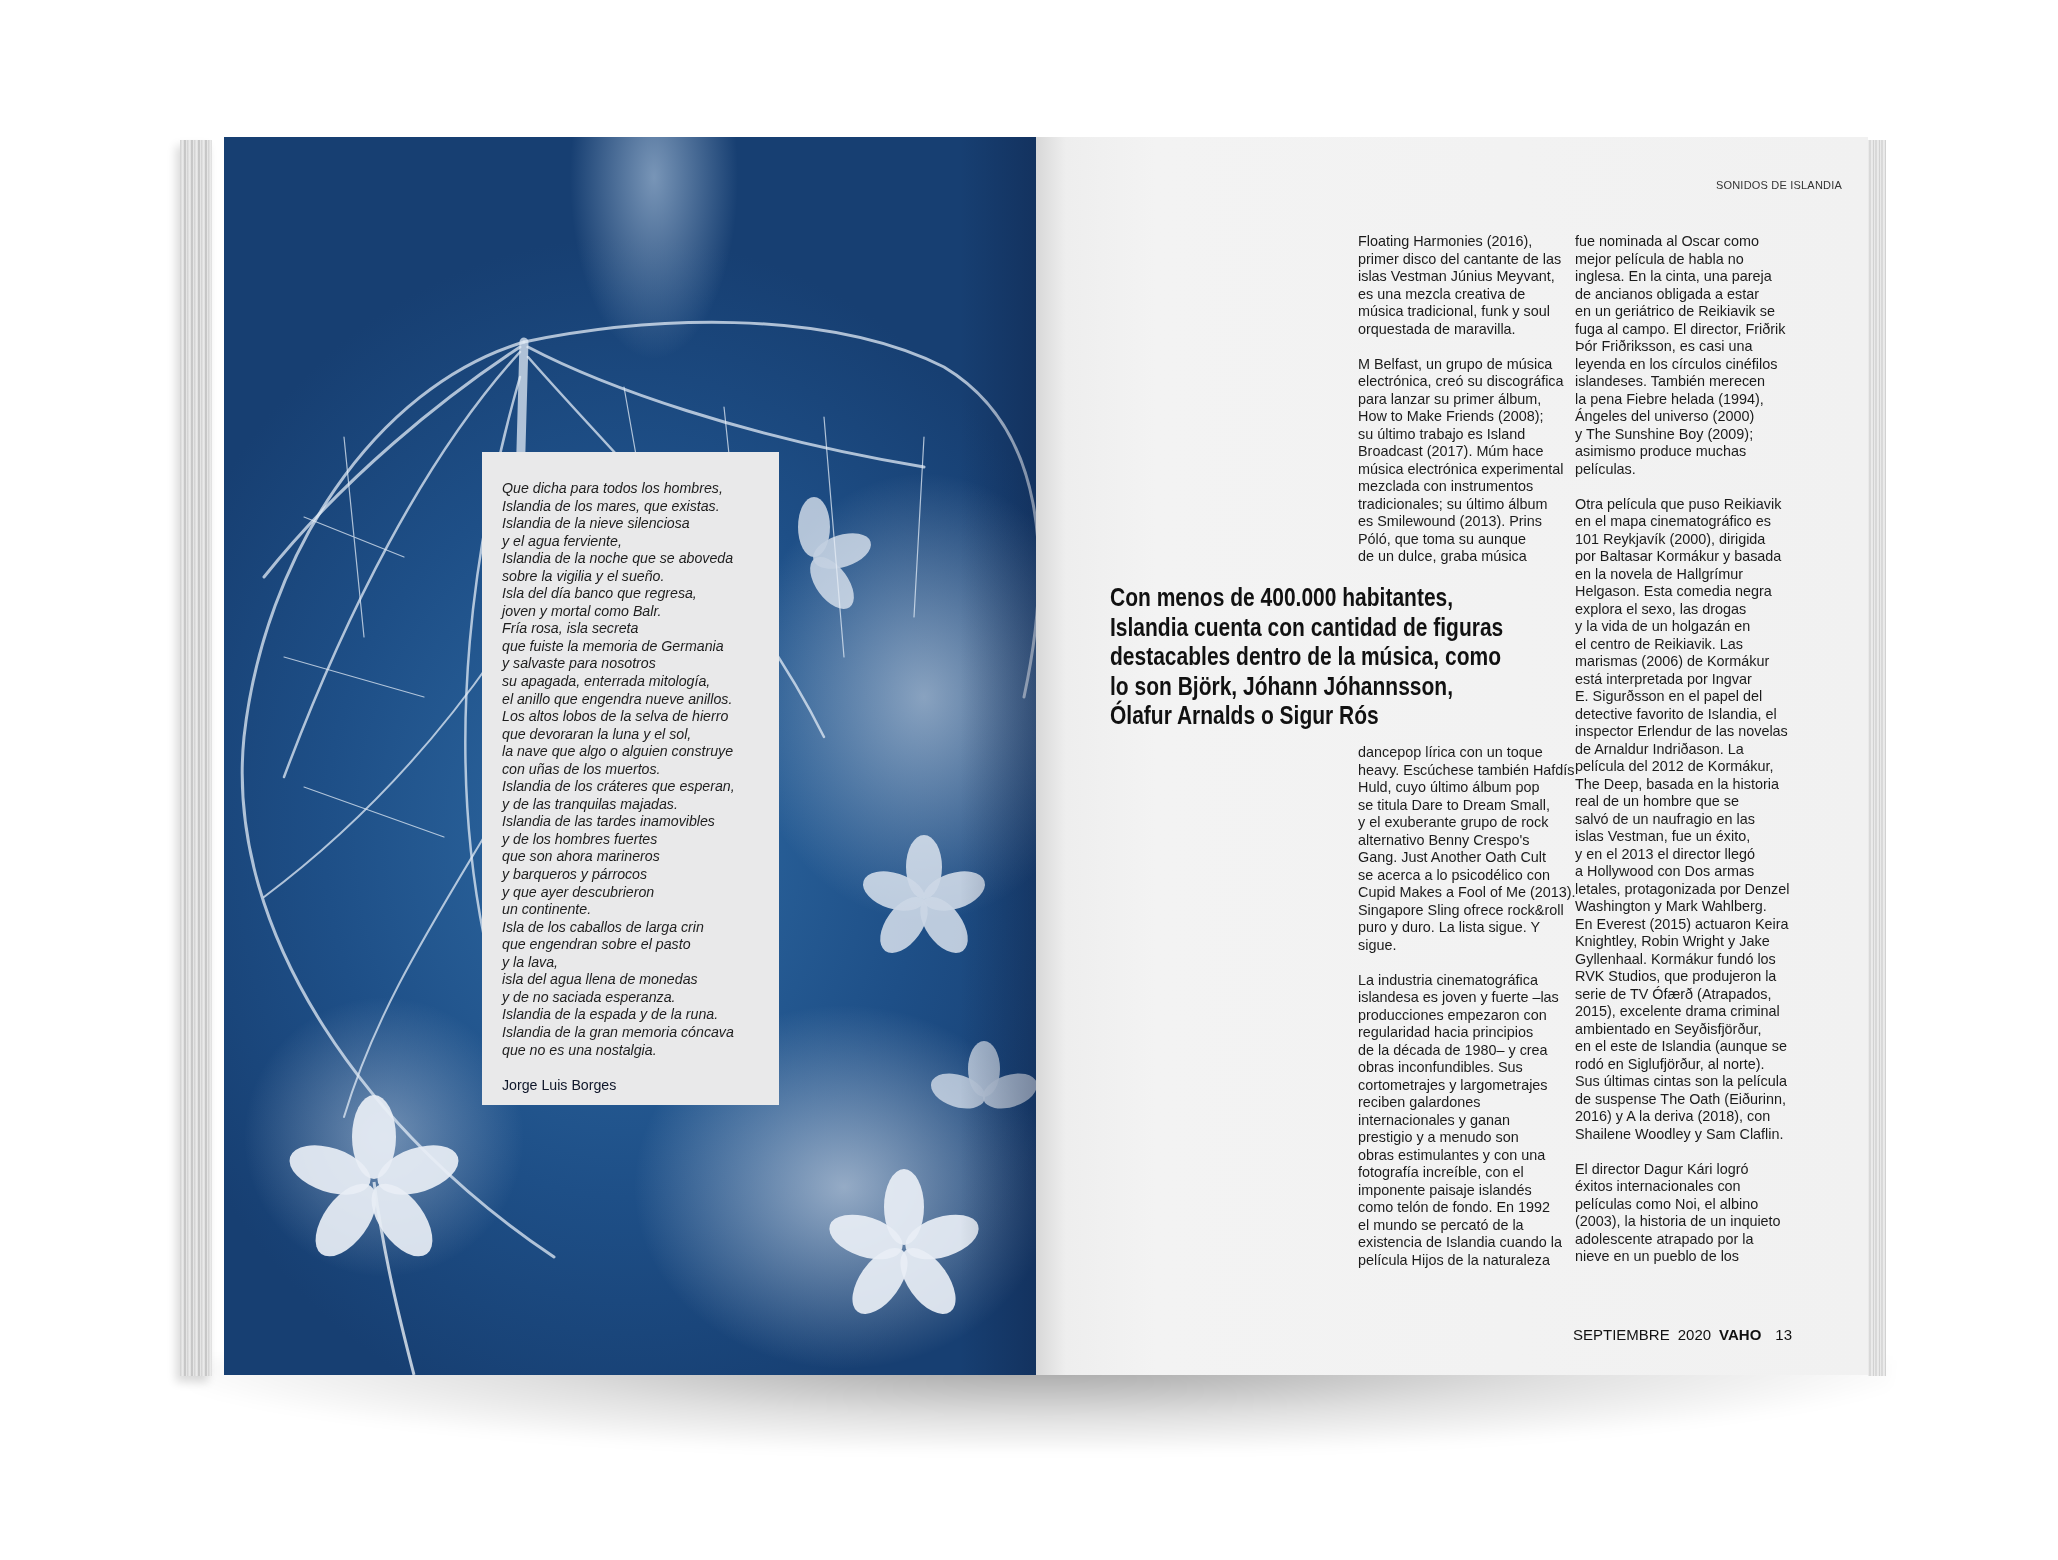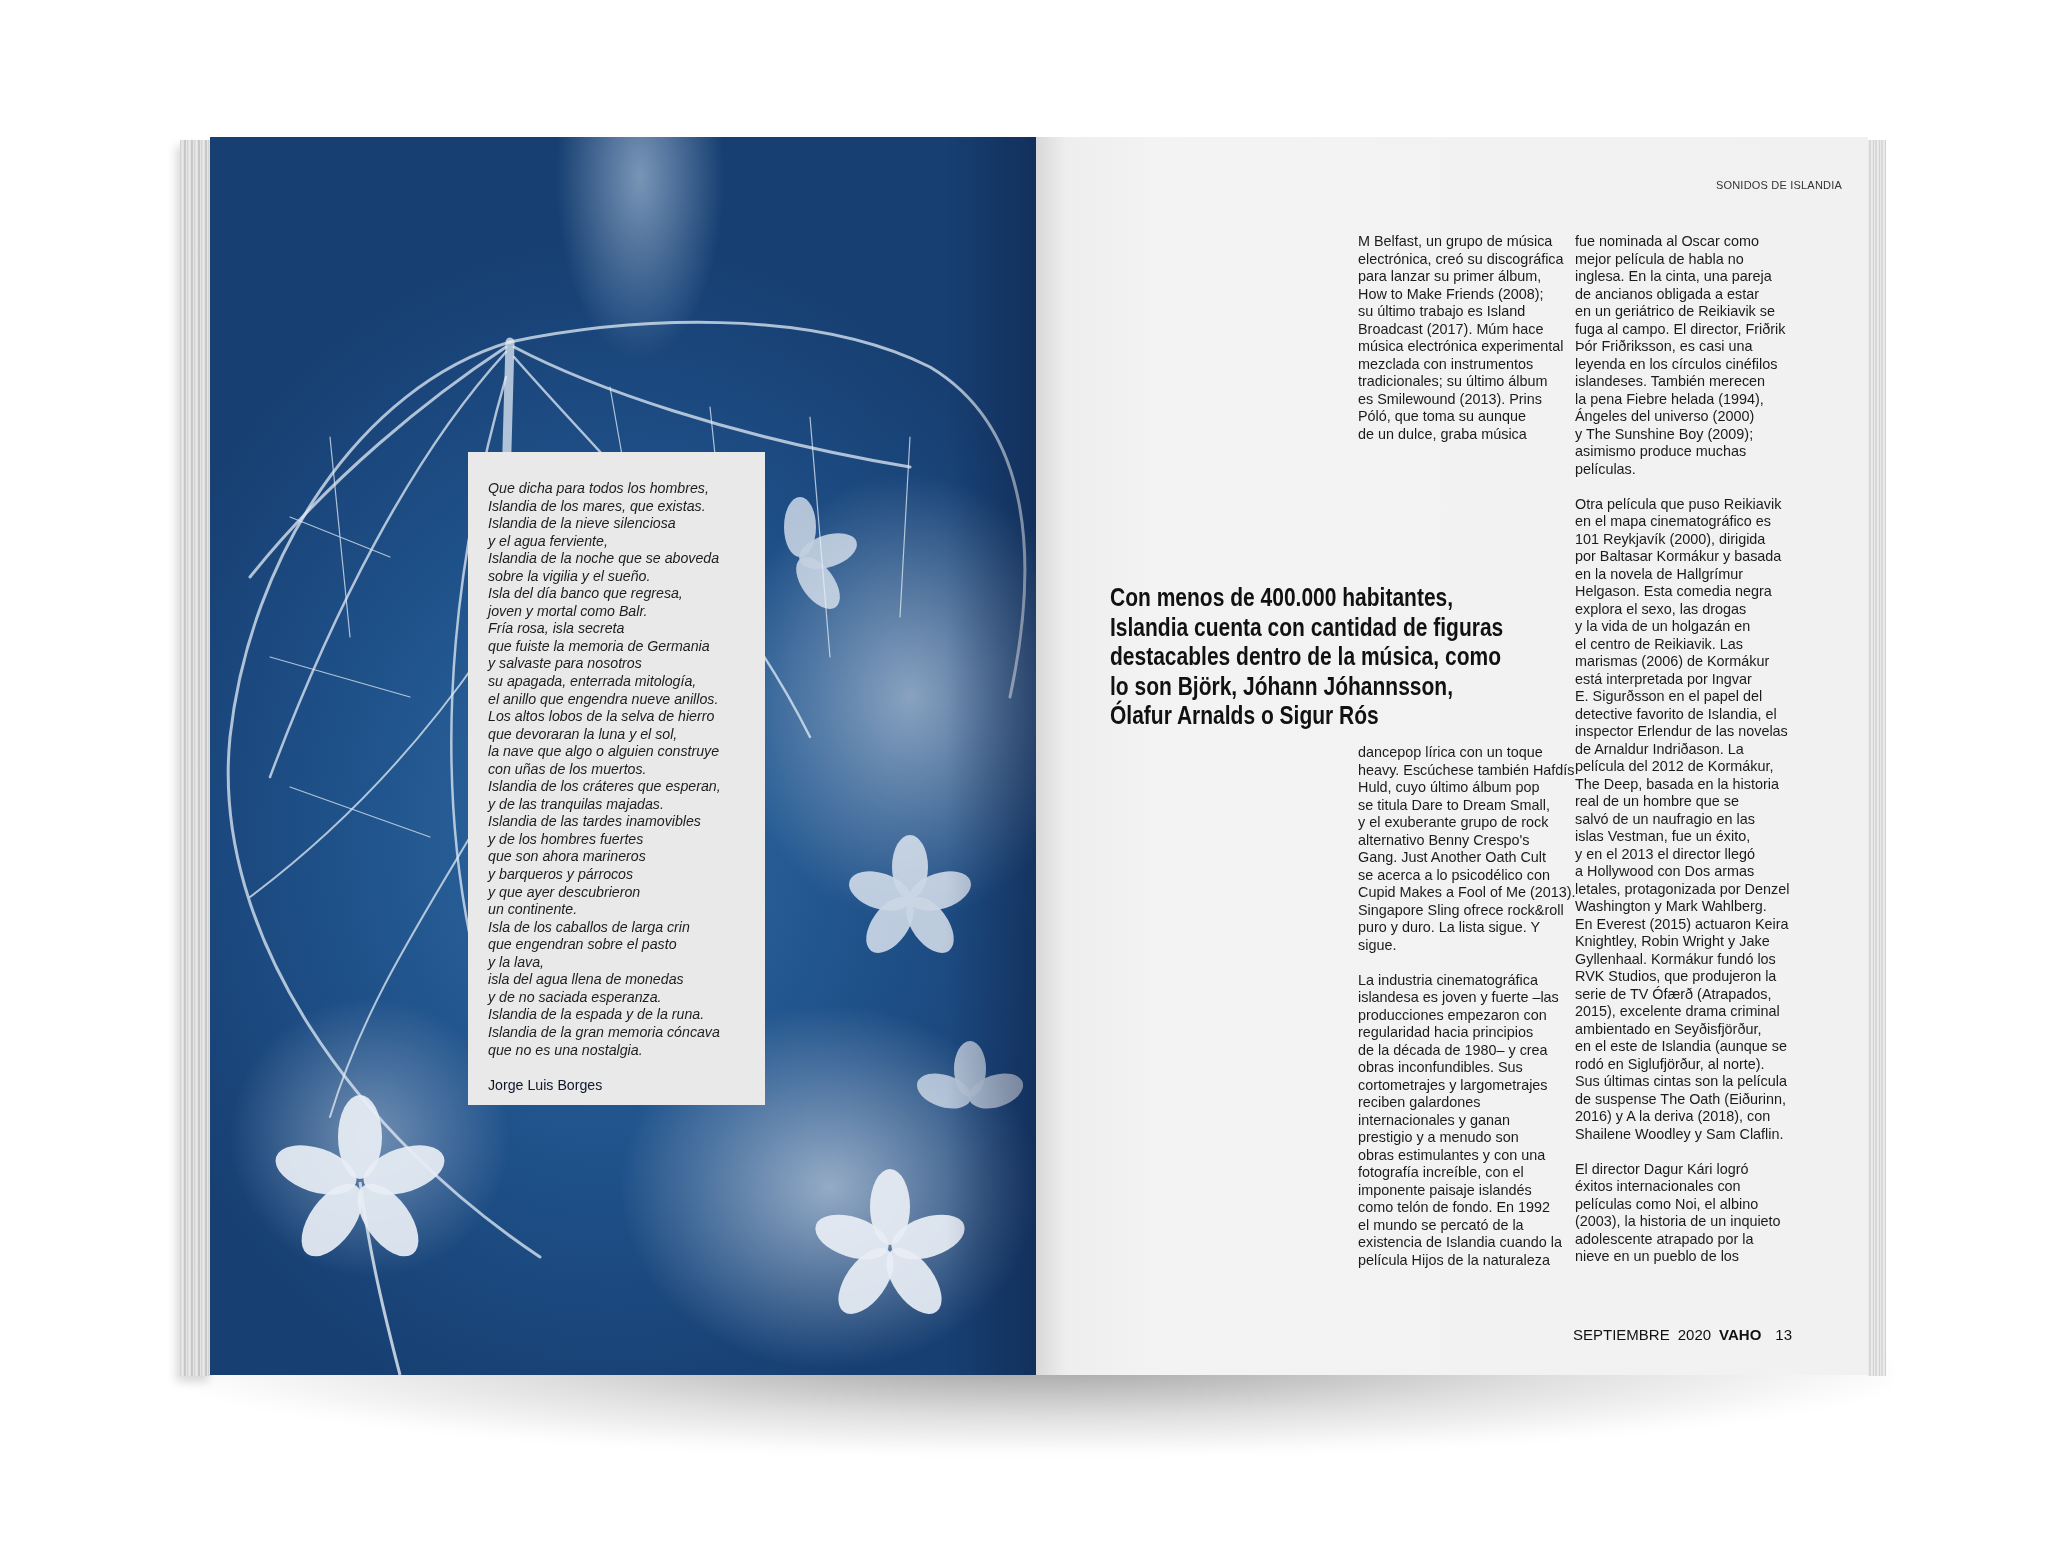--- a/index.html
+++ b/index.html
@@ -15,21 +15,21 @@
   .edges-left {
     position:absolute; left:180px; top:140px; width:32px; height:1236px;
     background:repeating-linear-gradient(90deg, #cfcfcf 0px, #efefef 3px, #b9b9b9 5px, #f4f4f4 7px);
     box-shadow:-4px 6px 10px rgba(0,0,0,0.15);
   }
   .edges-right {
     position:absolute; left:1868px; top:140px; width:18px; height:1236px;
     background:repeating-linear-gradient(90deg, #f2f2f2 0px, #d0d0d0 2px, #f4f4f4 4px, #c6c6c6 6px);
   }
   .left-page {
-    position:absolute; left:210px; top:137px; width:826px; height:1238px; overflow:hidden;
+    position:absolute; left:224px; top:137px; width:826px; height:1238px; overflow:hidden;
     background:
       radial-gradient(ellipse 120px 260px at 430px 40px, rgba(200,220,240,0.55), rgba(0,0,0,0) 70%),
       radial-gradient(ellipse 260px 320px at 700px 560px, rgba(225,232,240,0.55), rgba(0,0,0,0) 70%),
       radial-gradient(ellipse 300px 260px at 620px 1050px, rgba(230,236,244,0.6), rgba(0,0,0,0) 70%),
       radial-gradient(ellipse 200px 200px at 160px 1000px, rgba(215,225,238,0.45), rgba(0,0,0,0) 70%),
       radial-gradient(ellipse 500px 600px at 400px 700px, #2f6aa3, #1e4f87 60%, #173f72 100%);
   }
   .leaf { position:absolute; left:0; top:0; width:826px; height:1238px; }
   .gutter-shade {
     position:absolute; right:0; top:0; width:90px; height:100%;
@@ -164,20 +164,28 @@
     </div>
     <div class="poem-author">Jorge Luis Borges</div>
   </div>
 </div>
 
 <div class="right-page">
   <div class="section-title">SONIDOS DE ISLANDIA</div>
 
   <div class="col" style="left:322px; top:96px;">
     <p>
+        <span class="ln">Floating Harmonies (2016),</span>
+        <span class="ln">primer disco del cantante de las</span>
+        <span class="ln">islas Vestman Június Meyvant,</span>
+        <span class="ln">es una mezcla creativa de</span>
+        <span class="ln">música tradicional, funk y soul</span>
+        <span class="ln">orquestada de maravilla.</span>
+      </p>
+    <p>
         <span class="ln">M Belfast, un grupo de música</span>
         <span class="ln">electrónica, creó su discográfica</span>
         <span class="ln">para lanzar su primer álbum,</span>
         <span class="ln">How to Make Friends (2008);</span>
         <span class="ln">su último trabajo es Island</span>
         <span class="ln">Broadcast (2017). Múm hace</span>
         <span class="ln">música electrónica experimental</span>
         <span class="ln">mezclada con instrumentos</span>
         <span class="ln">tradicionales; su último álbum</span>
         <span class="ln">es Smilewound (2013). Prins</span>

